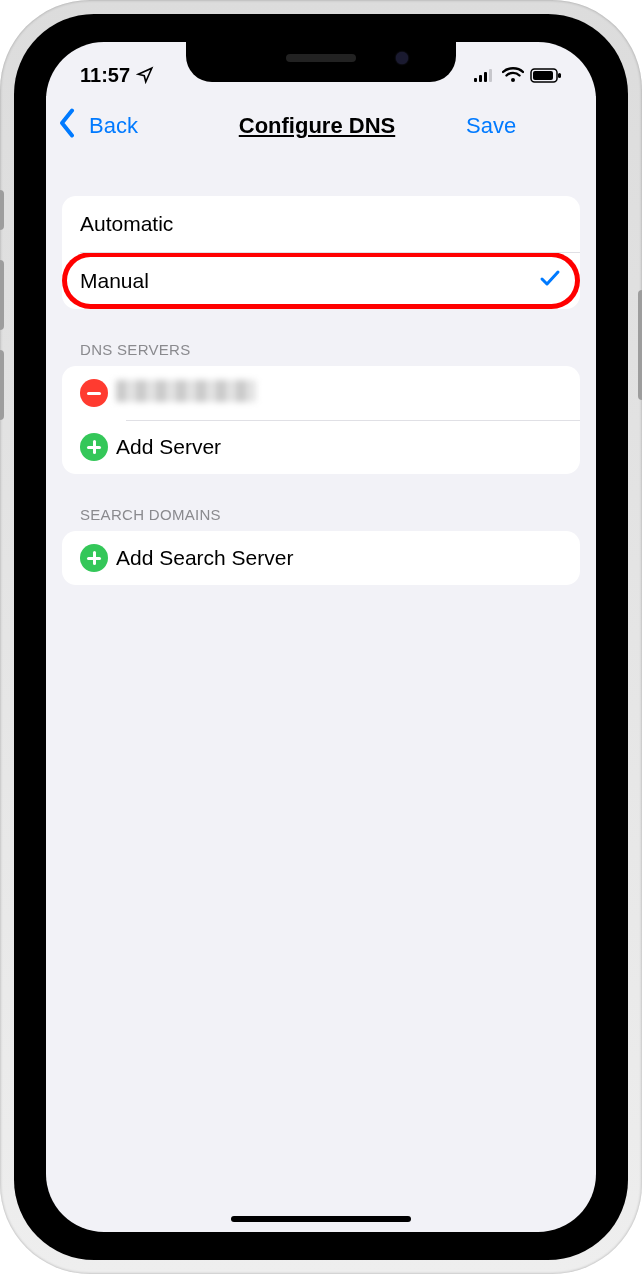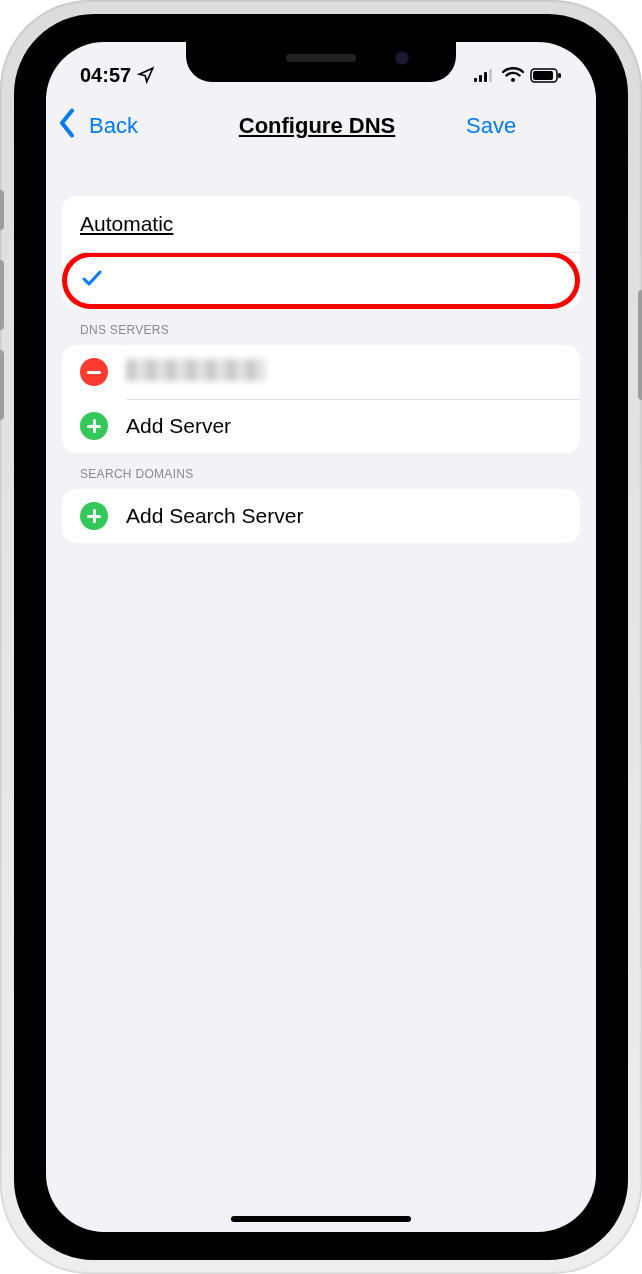--- a/index.html
+++ b/index.html
@@ -125,40 +125,40 @@
     color: #000;
     position: relative;
   }
   .row + .row::before {
     content: "";
     position: absolute;
     top: 0; left: 18px; right: 0;
     height: 1px;
     background: #e0e0e5;
   }
-  .row .label { flex: 1; text-decoration: underline; }
+  .row .label { flex: 1; }
   .row .check { color: #007aff; }
 
   .highlight {
     box-shadow: inset 0 0 0 5px #ff0000;
     border-radius: 30px;
   }
 
   .section-header {
-    font-size: 12px;
+    font-size: 15px;
     letter-spacing: 0.3px;
     color: #8a8a8e;
     text-transform: uppercase;
-    margin: 14px 0 8px 18px;
+    margin: 32px 0 8px 18px;
   }
 
   .srv-row {
     display: flex;
     align-items: center;
-    gap: 18px;
+    gap: 8px;
     padding: 5px 18px;
     min-height: 54px;
     font-size: 21px;
     position: relative;
   }
   .srv-row + .srv-row::before {
     content: "";
     position: absolute;
     top: 0; left: 64px; right: 0;
     height: 1px;
@@ -213,21 +213,21 @@
   <div class="phone-bezel">
     <div class="screen">
 
       <div class="notch">
         <div class="speaker"></div>
         <div class="cam"></div>
       </div>
 
       <div class="statusbar">
         <div class="left">
-          <span>04:57</span>
+          <span>11:57</span>
           <span>
             <svg width="18" height="18" viewBox="0 0 24 24" fill="none" stroke="#000" stroke-width="2.2">
               <path d="M3 11 L21 3 L13 21 L11 13 Z" fill="none"></path>
             </svg>
           </span>
         </div>
         <div class="right">
           <span>
             <svg width="22" height="14" viewBox="0 0 22 14">
               <rect x="0" y="10" width="3" height="4" rx="1" fill="#000"></rect>
@@ -266,20 +266,21 @@
         <div class="save">Save</div>
       </div>
 
       <div class="content">
 
         <div class="group">
           <div class="row">
             <span class="label">Automatic</span>
           </div>
           <div class="row highlight">
+            <span class="label">Manual</span>
             <span class="check">
               <svg width="24" height="24" viewBox="0 0 24 24" fill="none">
                 <path d="M4 13 L9 18 L20 6" stroke="#007aff" stroke-width="3" stroke-linecap="round" stroke-linejoin="round"></path>
               </svg>
             </span>
           </div>
         </div>
 
         <div class="section-header">DNS SERVERS</div>
         <div class="group" style="margin-top:0">

